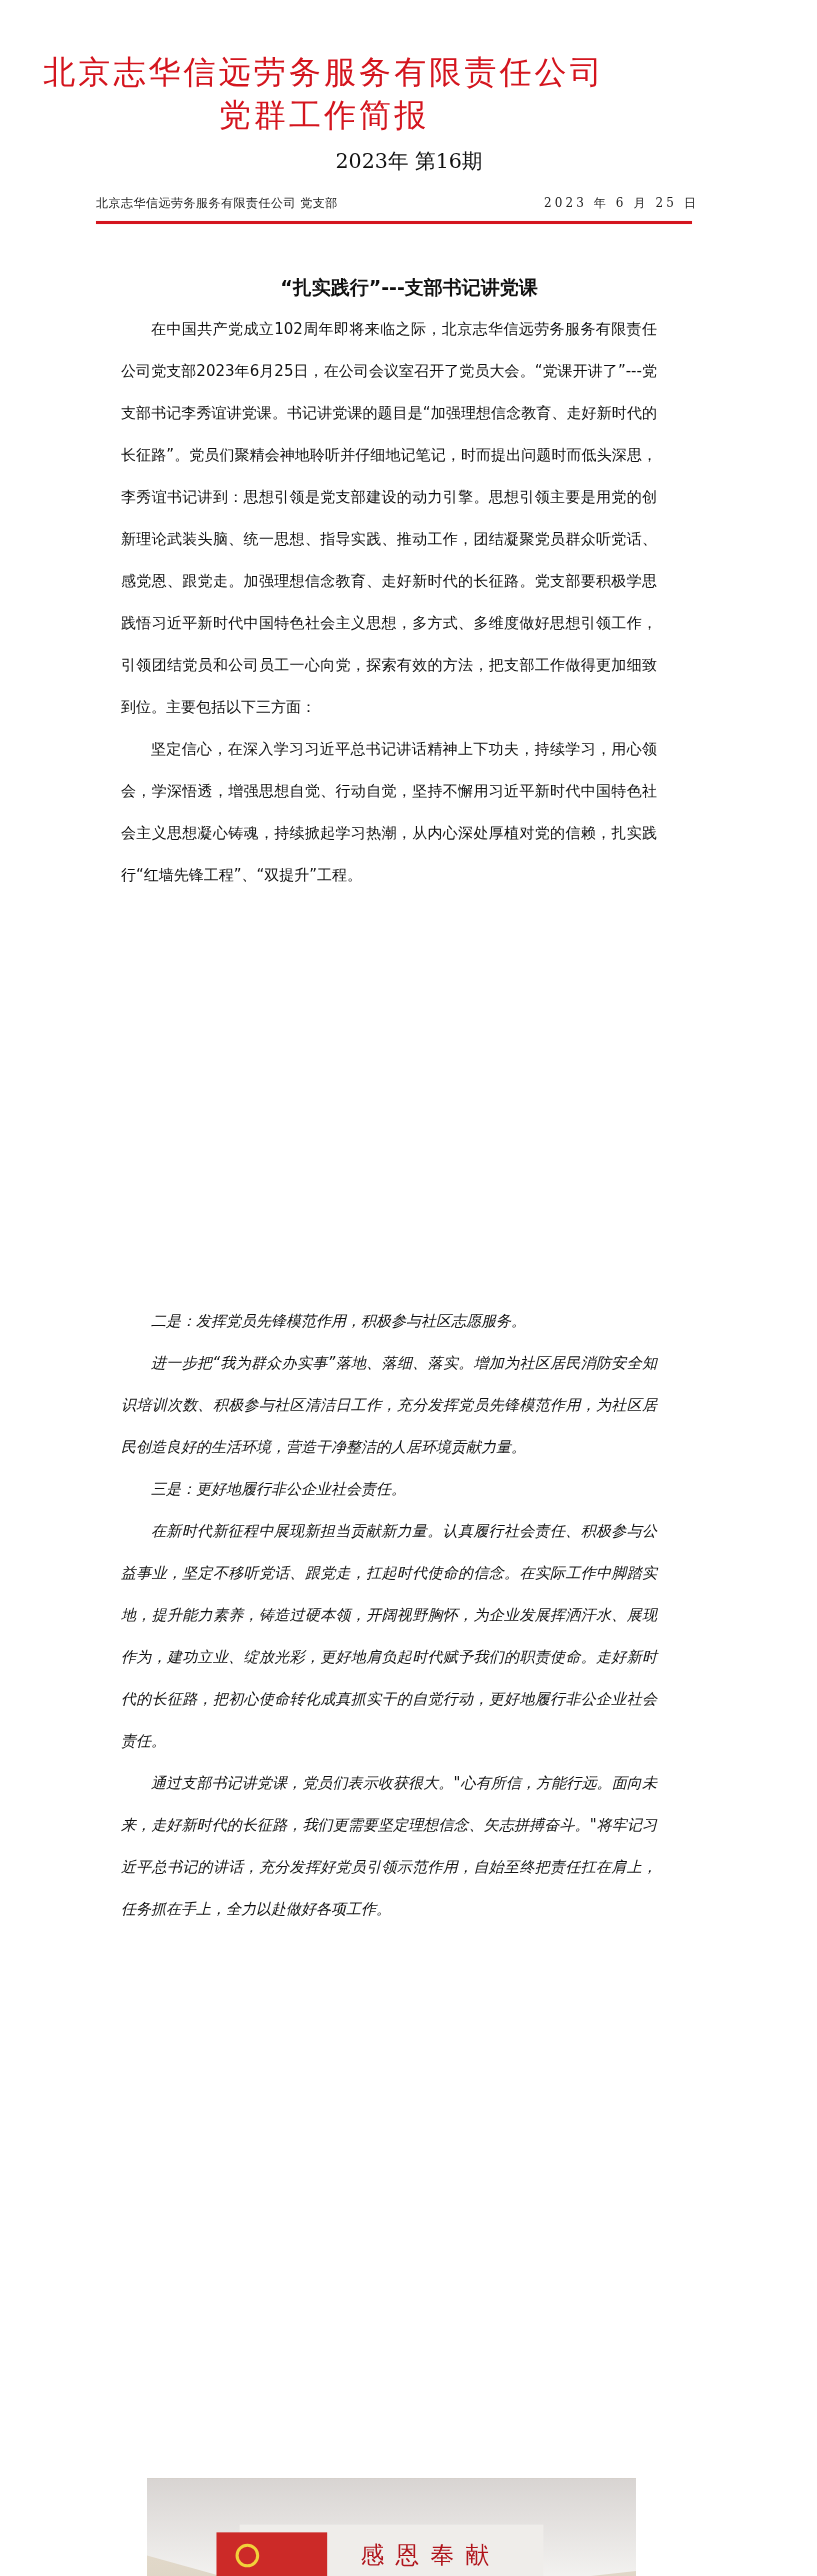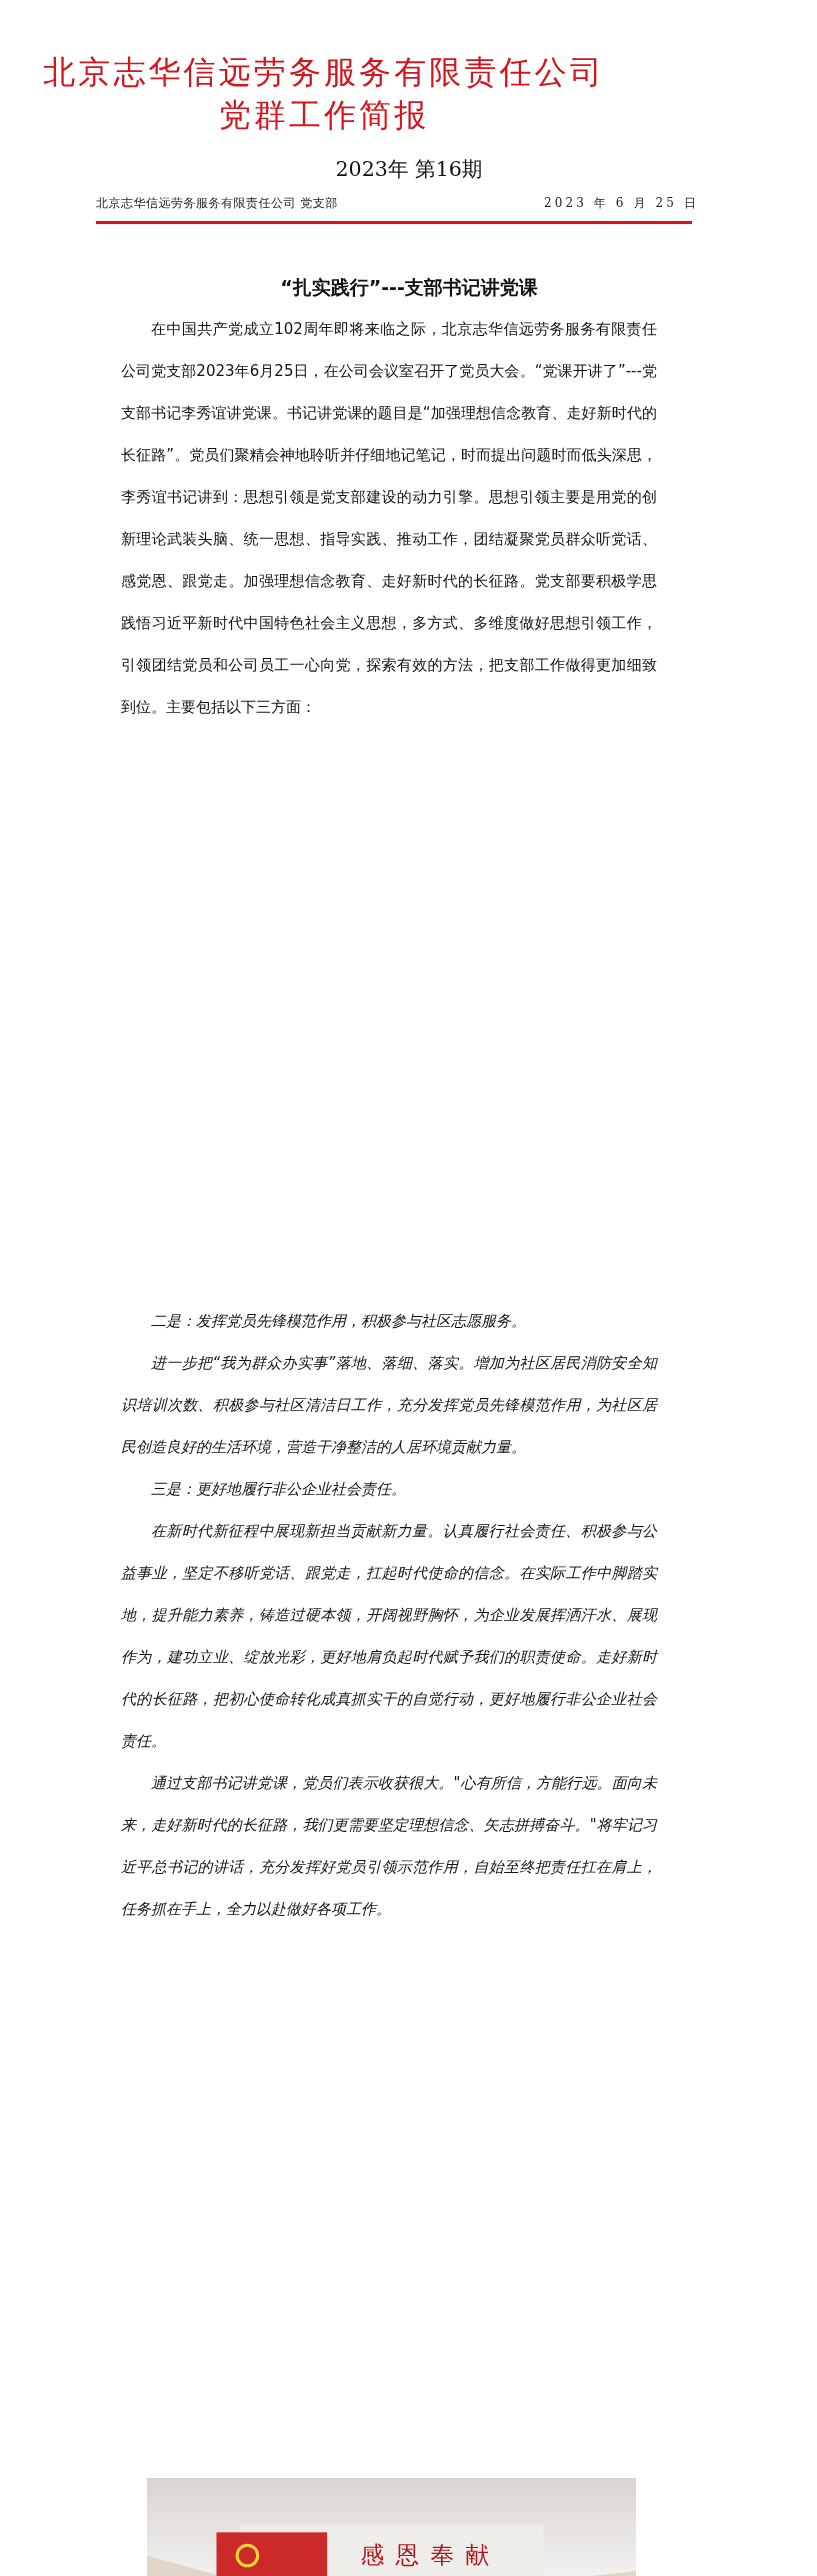--- a/index.html
+++ b/index.html
@@ -7,21 +7,21 @@
       width: 818px; height: 3470px; position: relative; overflow: hidden;
       font-family: "DejaVu Serif", "Liberation Serif", serif; color: #111;
     }
     .abs { position: absolute; }
     .org-title {
       left: 0; width: 648px; text-align: center; color: #d4151e;
       font-size: 32px; letter-spacing: 3.1px; line-height: 1;
       font-family: "DejaVu Serif", serif;
     }
     .issue-line {
-      left: 0; width: 818px; text-align: center; font-size: 20.6px; top: 159px; line-height: 1; color: #111;
+      left: 0; width: 818px; text-align: center; font-size: 20.6px; top: 151px; line-height: 1; color: #111;
     }
     .meta-left { left: 96px; top: 195px; font-size: 12px; color: #222; letter-spacing: 0.5px; }
     .meta-right { left: 524px; top: 195px; font-size: 12px; color: #222; letter-spacing: 3.1px; margin-left: 20px; }
     .rule { background: #d4151e; height: 2.6px; box-shadow: 0 0 1px #f0a0a0; }
     .article-title {
       left: 0; width: 818px; top: 278px; text-align: center; font-size: 19px; font-weight: bold; line-height: 1;
       font-family: "DejaVu Sans", sans-serif;
     }
     .body-text {
       left: 121px; width: 536px; font-size: 15px; line-height: 42px; text-align: justify;
@@ -39,20 +39,21 @@
 <div class="abs org-title" style="top:99px;">党群工作简报</div>
 <div class="abs issue-line">2023年  第16期</div>
 <div class="abs meta-left">北京志华信远劳务服务有限责任公司   党支部</div>
 <div class="abs meta-right">2023 年 6 月 25 日</div>
 <div class="abs rule" style="left:96px; top:221px; width:596px;"></div>
 
 <div class="abs article-title">“扎实践行”---支部书记讲党课</div>
 
 <div class="abs body-text" style="top:308px;">
   <p>在中国共产党成立102周年即将来临之际，北京志华信远劳务服务有限责任公司党支部2023年6月25日，在公司会议室召开了党员大会。“党课开讲了”---党支部书记李秀谊讲党课。书记讲党课的题目是“加强理想信念教育、走好新时代的长征路”。党员们聚精会神地聆听并仔细地记笔记，时而提出问题时而低头深思，李秀谊书记讲到：思想引领是党支部建设的动力引擎。思想引领主要是用党的创新理论武装头脑、统一思想、指导实践、推动工作，团结凝聚党员群众听党话、感党恩、跟党走。加强理想信念教育、走好新时代的长征路。党支部要积极学思践悟习近平新时代中国特色社会主义思想，多方式、多维度做好思想引领工作，引领团结党员和公司员工一心向党，探索有效的方法，把支部工作做得更加细致到位。主要包括以下三方面：</p>
+  <p>坚定信心，在深入学习习近平总书记讲话精神上下功夫，持续学习，用心领会，学深悟透，增强思想自觉、行动自觉，坚持不懈用习近平新时代中国特色社会主义思想凝心铸魂，持续掀起学习热潮，从内心深处厚植对党的信赖，扎实践行“红墙先锋工程”、“双提升”工程。</p>
 </div>
 
 <div class="abs body-text" style="top:1300px;font-style:italic;">
   <p>二是：发挥党员先锋模范作用，积极参与社区志愿服务。</p>
   <p>进一步把“我为群众办实事”落地、落细、落实。增加为社区居民消防安全知识培训次数、积极参与社区清洁日工作，充分发挥党员先锋模范作用，为社区居民创造良好的生活环境，营造干净整洁的人居环境贡献力量。</p>
   <p>三是：更好地履行非公企业社会责任。</p>
   <p>在新时代新征程中展现新担当贡献新力量。认真履行社会责任、积极参与公益事业，坚定不移听党话、跟党走，扛起时代使命的信念。在实际工作中脚踏实地，提升能力素养，铸造过硬本领，开阔视野胸怀，为企业发展挥洒汗水、展现作为，建功立业、绽放光彩，更好地肩负起时代赋予我们的职责使命。走好新时代的长征路，把初心使命转化成真抓实干的自觉行动，更好地履行非公企业社会责任。</p>
   <p>通过支部书记讲党课，党员们表示收获很大。"心有所信，方能行远。面向未来，走好新时代的长征路，我们更需要坚定理想信念、矢志拼搏奋斗。"将牢记习近平总书记的讲话，充分发挥好党员引领示范作用，自始至终把责任扛在肩上，任务抓在手上，全力以赴做好各项工作。</p>
 </div>
 

